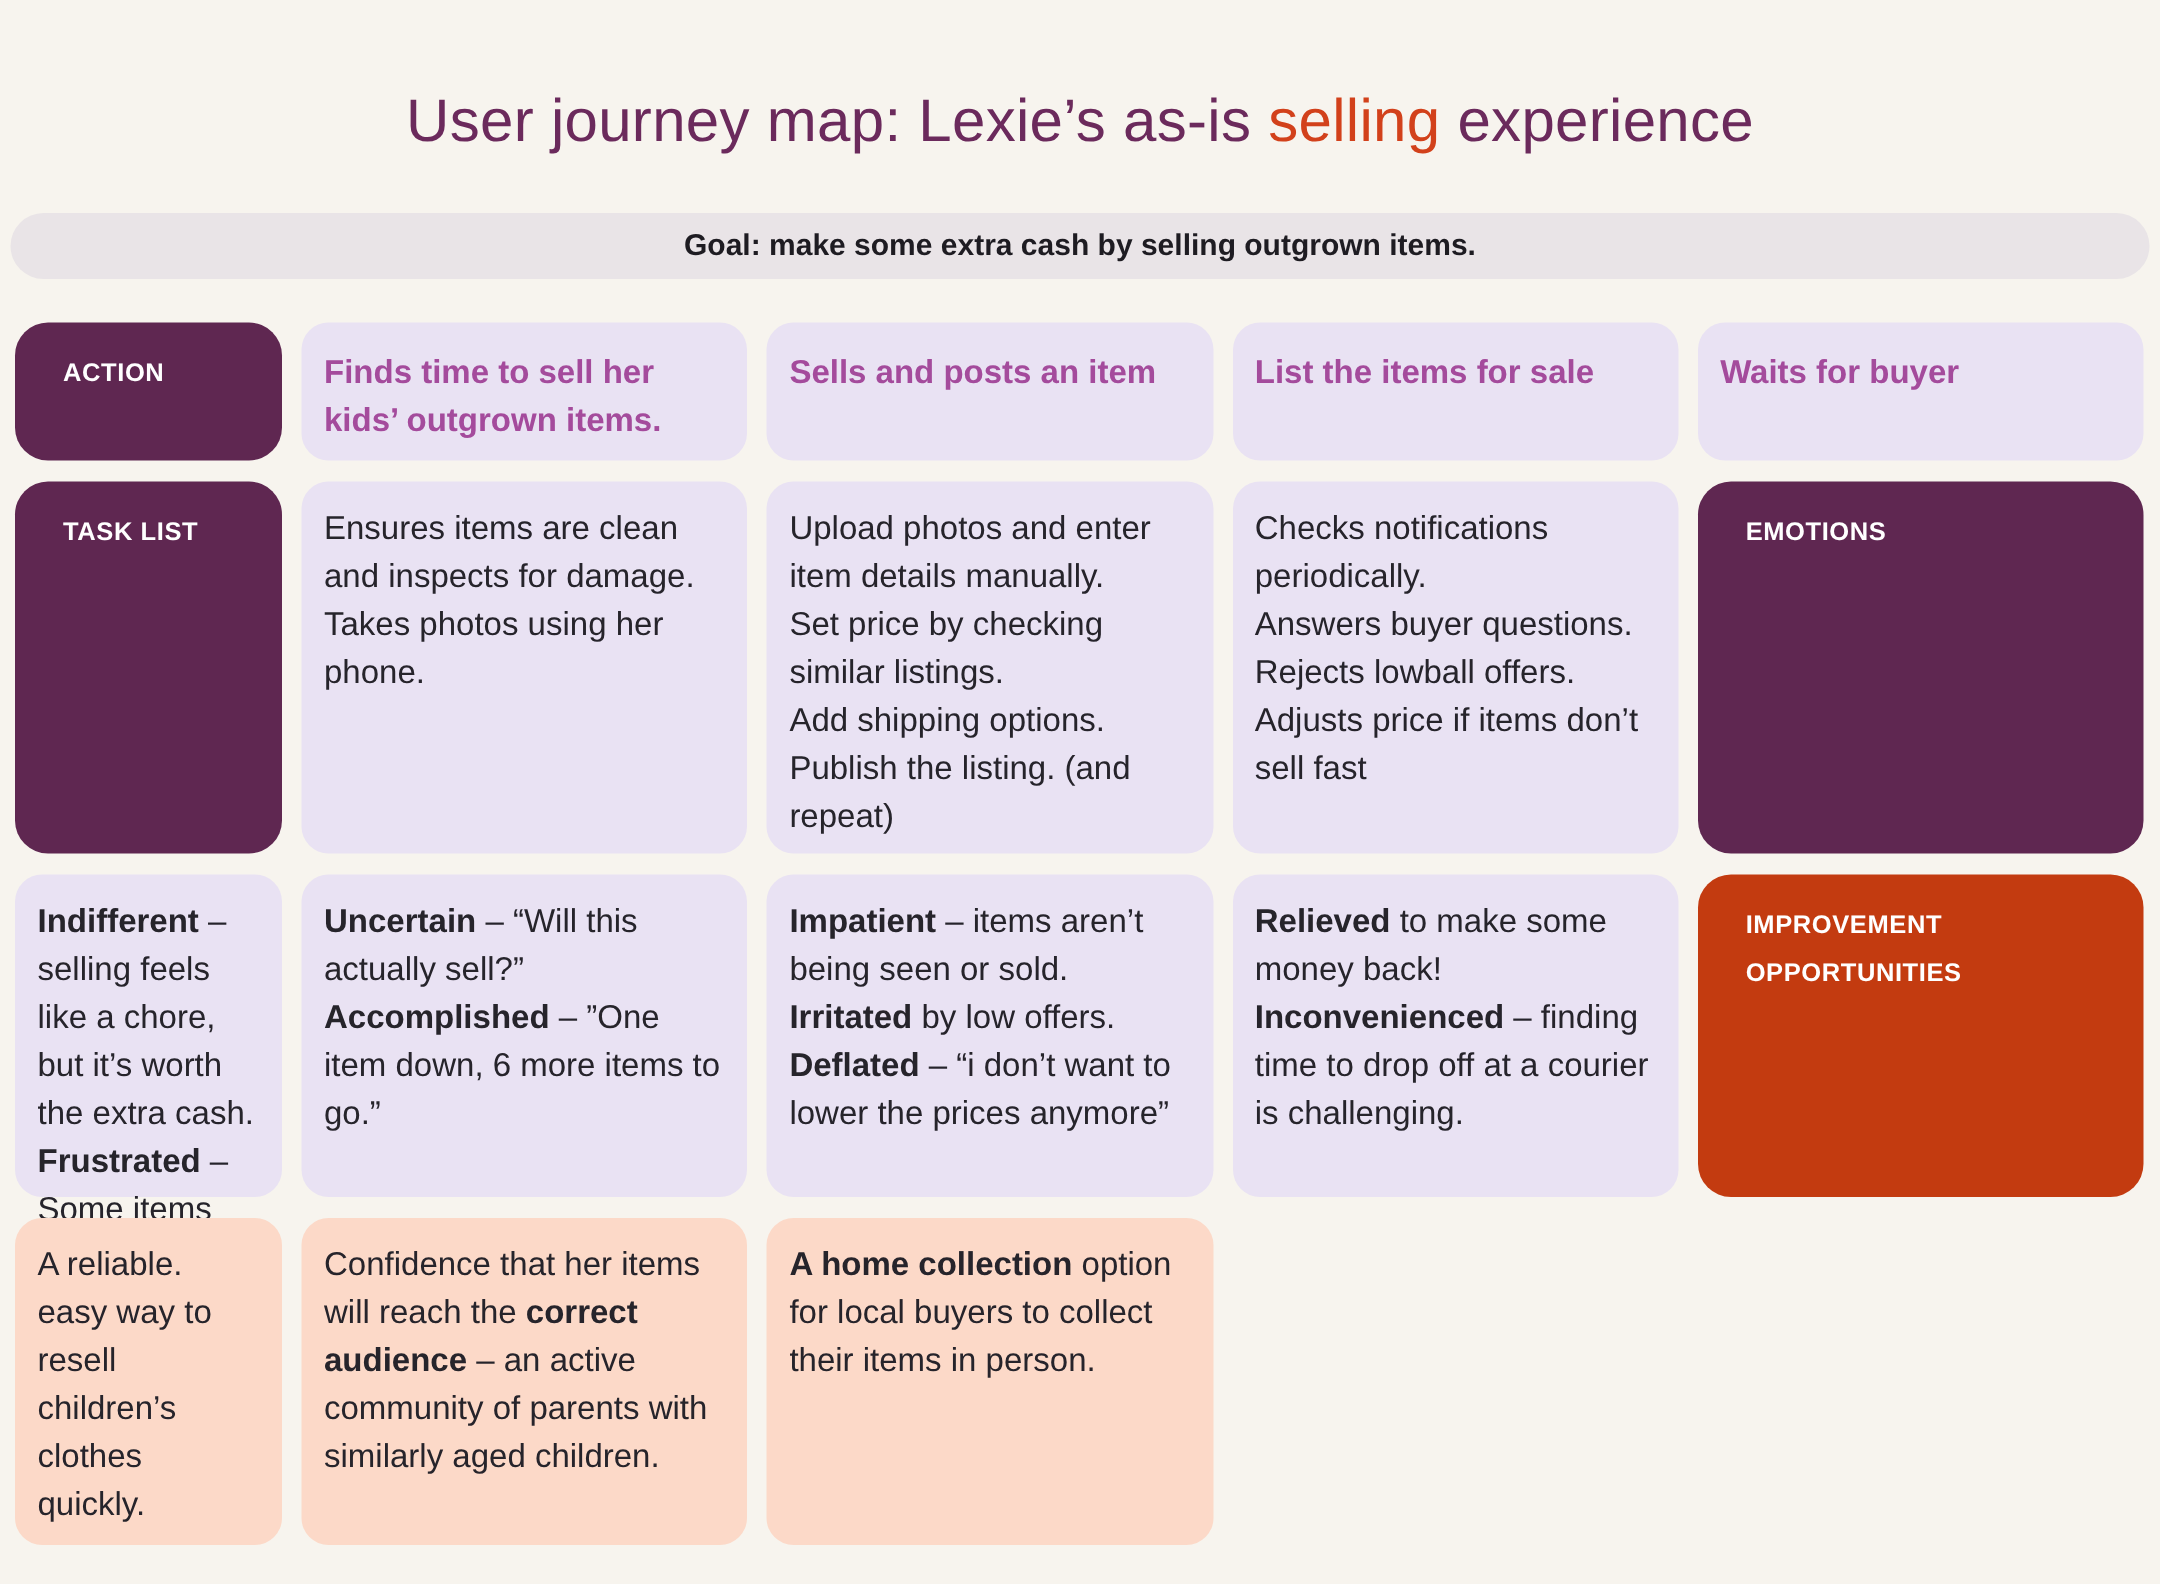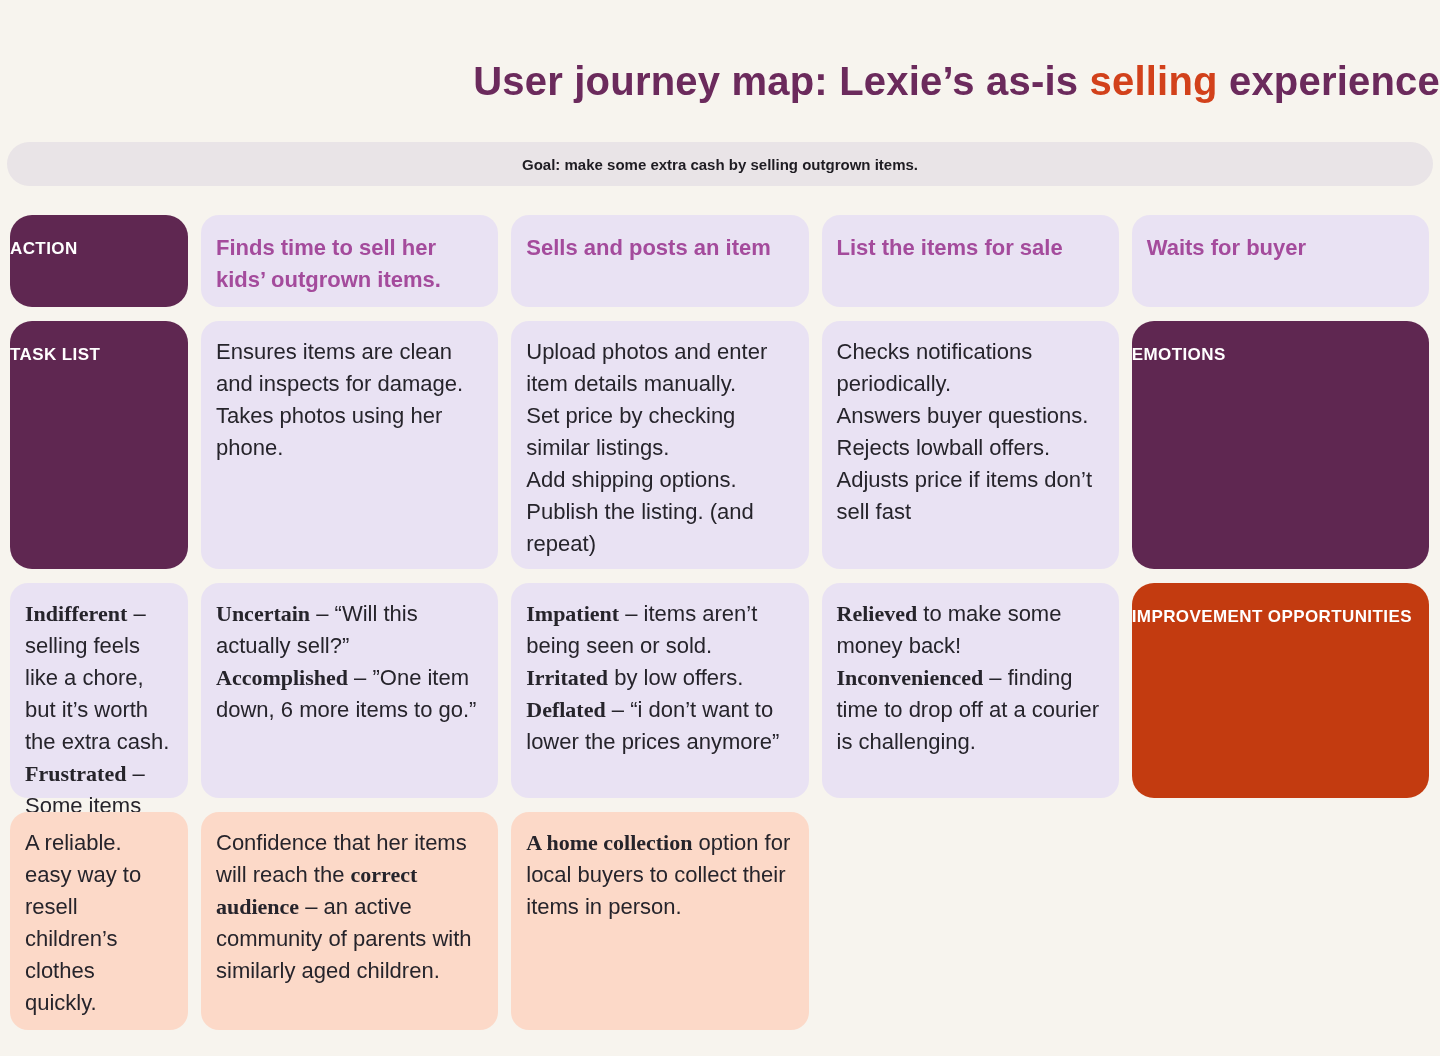--- a/index.html
+++ b/index.html
@@ -8,75 +8,75 @@
     position: relative;
     width: 1440px;
     height: 1056px;
     overflow: hidden;
     background: var(--background, #F7F4EE);
     font-family: "Liberation Sans", sans-serif;
     color: var(--ink, #26242B);
   }
   .title {
     margin-top: 56px;
-    text-align: right;
+    text-align: center;
     font-size: 40px;
     line-height: 50px;
-    font-weight: 700;
+    font-weight: 400;
     letter-spacing: 0.2px;
     color: var(--title-purple, #6B2A5C);
   }
   .title .hl { color: var(--highlight-orange, #D2411B); }
   .goal-banner {
     margin: 36px 7px 0 7px;
     height: 44px;
     border-radius: 22px;
     background: var(--banner-bg, #E9E4E7);
     display: flex;
     align-items: center;
     justify-content: center;
-    font-size: 15px;
+    font-size: 20px;
     color: #1E1C22;
   }
   .goal-banner b { font-weight: 700; }
   .goal-banner .goal-text { white-space: pre; font-weight: 700; }
   .grid {
     margin: 29px 11px 0 10px;
     display: grid;
     grid-template-columns: 178px repeat(4, 1fr);
     grid-template-rows: 92px 248px 215px 218px;
     gap: 14px 13px;
   }
   .hdr {
     background: var(--purple-header, #5F2751);
     border-radius: 22px;
     color: #FFFFFF;
     font-weight: 700;
     font-size: 17px;
     line-height: 32px;
     letter-spacing: 0.4px;
-    padding: 18px 14px 0 0;
+    padding: 18px 14px 0 32px;
   }
   .hdr.orange { background: var(--orange-header, #C33B10); }
   .cell {
     border-radius: 18px;
     padding: 15px 16px 12px 15px;
     font-size: 22px;
     line-height: 32px;
     white-space: pre-wrap;
     color: var(--ink, #26242B);
   }
   .cell.lav { background: var(--lavender-cell, #E9E2F3); }
   .cell.peach { background: var(--peach-cell, #FCD9C8); }
   .cell.action {
     color: var(--action-text, #A44B9C);
     font-weight: 600;
     padding-top: 17px;
   }
-  .cell b { font-weight: 700; font-family: Liberation Serif, serif; }
+  .cell b { font-weight: 700; }
 </style>
 </head>
 <body>
 
 <div class="canvas">
 
   <h1 class="title"><span>User journey map: Lexie’s as-is </span><span class="hl">selling</span><span> experience</span></h1>
 
   <div class="goal-banner">
       <b>Goal:</b>

